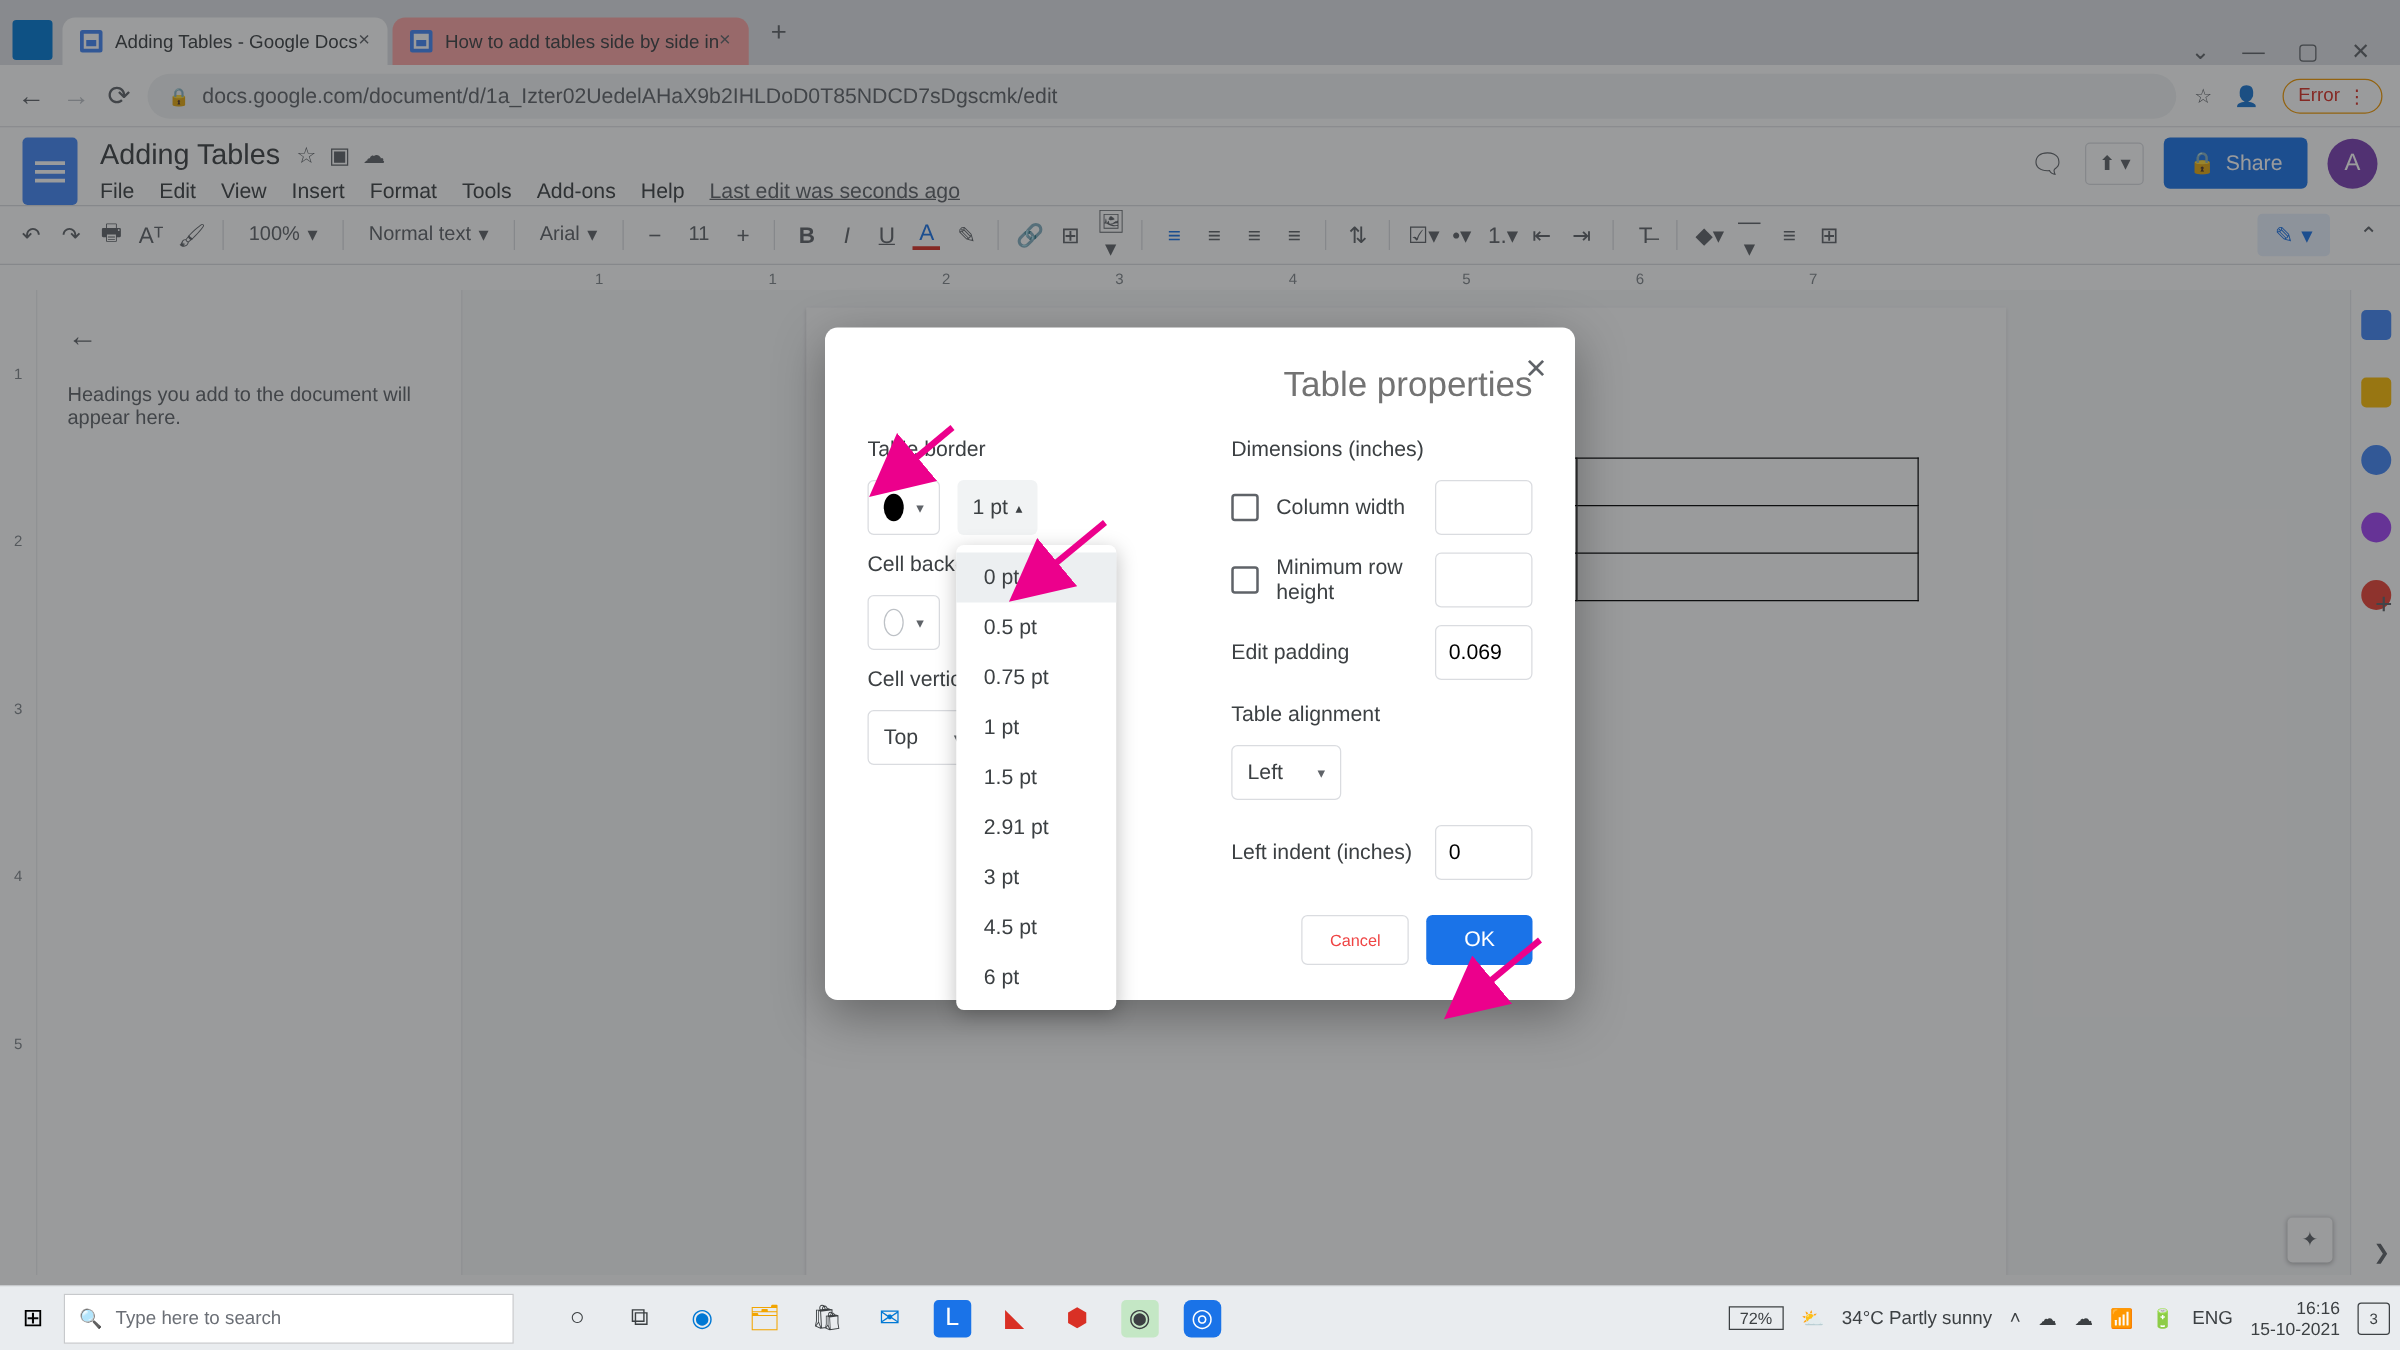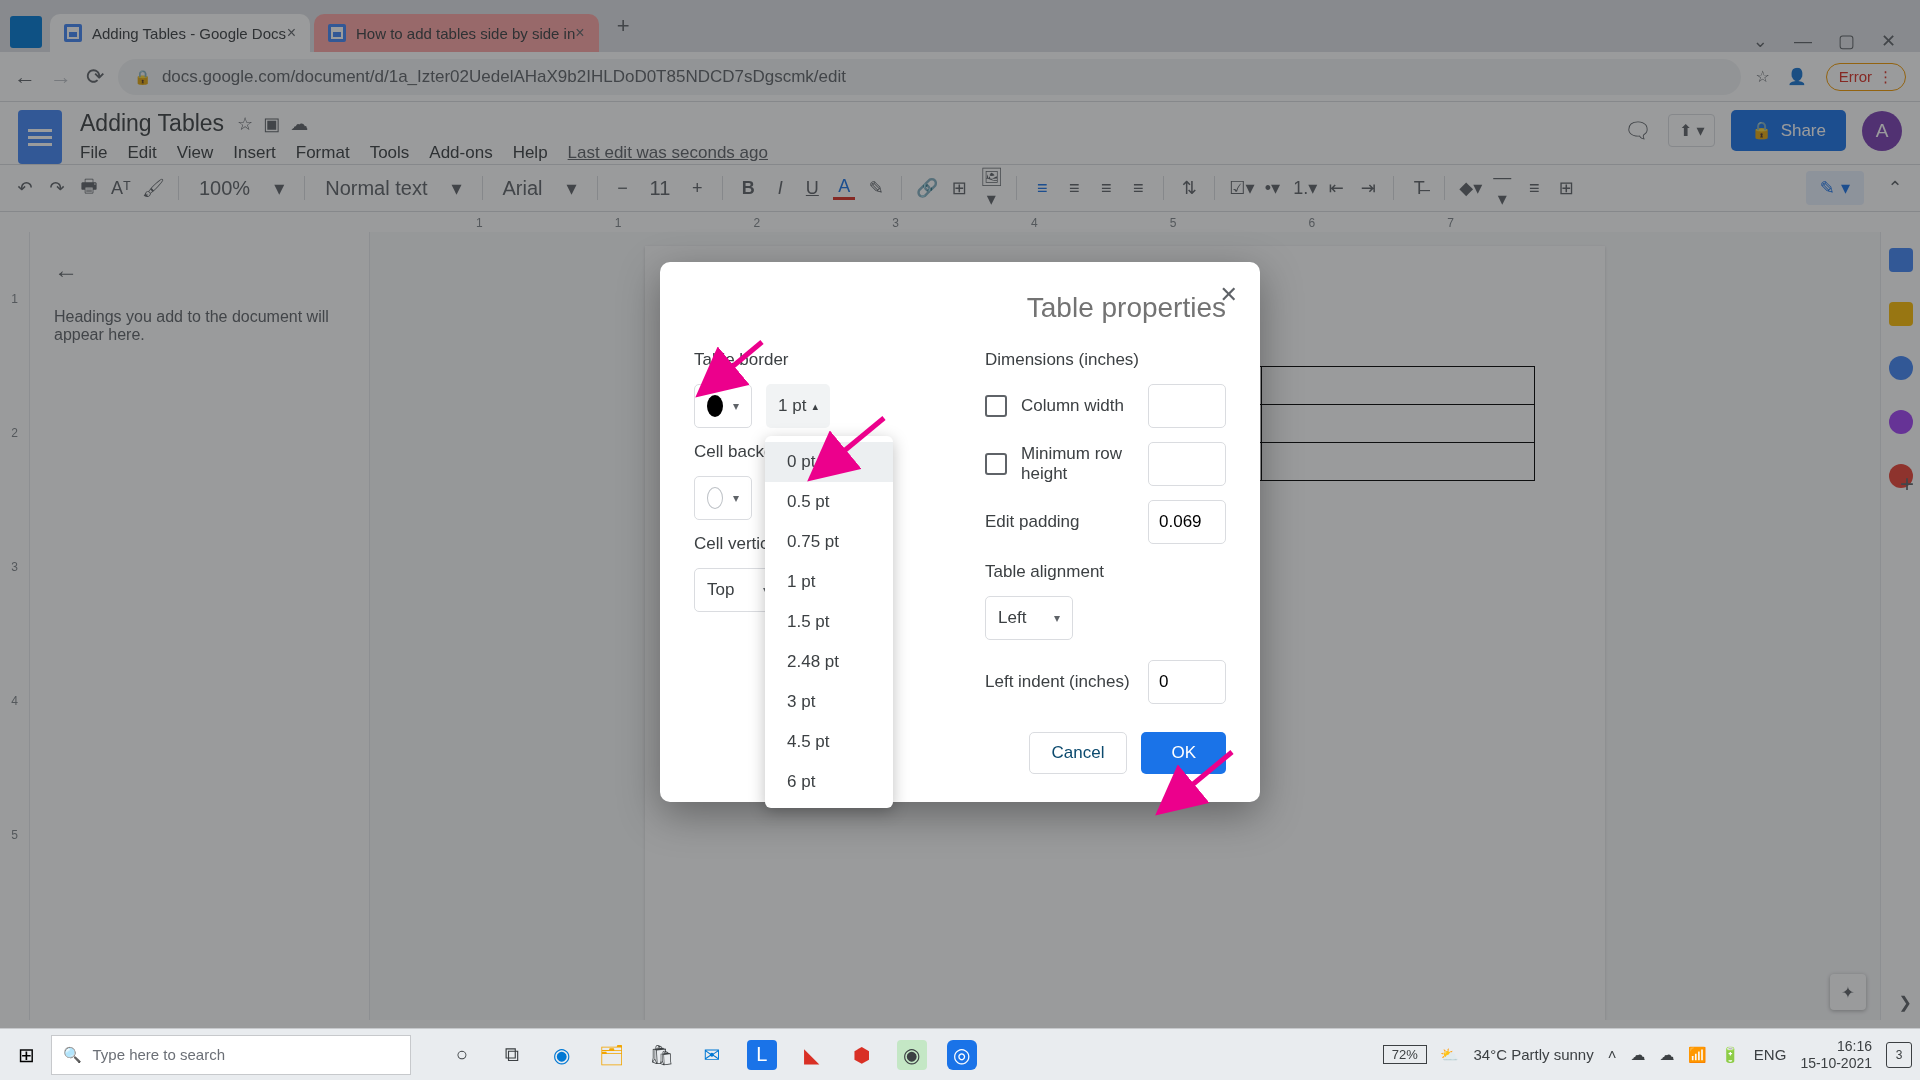--- a/index.html
+++ b/index.html
@@ -37,21 +37,21 @@
 .menu-row .lastedit { color:#5f6368; text-decoration:underline; }
 .top-right { margin-left:auto; display:flex; align-items:center; gap:16px;}
 .iconbtn { color:#5f6368; font-size:22px;}
 .present-btn { border:1px solid #dadce0; border-radius:4px; padding:6px 10px; display:flex; align-items:center; gap:4px; color:#5f6368;}
 .share-btn { background:#1a73e8; color:#fff; border-radius:5px; padding:10px 20px; font-size:17px; display:flex; align-items:center; gap:8px;}
 .avatar { width:40px; height:40px; border-radius:50%; background:#7b3fb3; color:#fff; display:flex; align-items:center; justify-content:center; font-size:19px;}
 
 
 .toolbar { height:48px; border-top:1px solid #dadce0; border-bottom:1px solid #dadce0; background:#fff; display:flex; align-items:center; gap:10px; padding:0 14px; color:#5f6368; font-size:18px;}
 .toolbar .sep { width:1px; height:24px; background:#dadce0; margin:0 4px;}
-.tb-drop { display:flex; align-items:center; gap:24px; font-size:20px; padding:0 6px;}
+.tb-drop { display:flex; align-items:center; gap:6px; font-size:16px; padding:0 6px;}
 .tb-icon { width:22px; text-align:center; }
 .editing-pill { margin-left:auto; background:#e8f0fe; border-radius:4px; padding:6px 14px; display:flex; align-items:center; gap:6px; color:#1a73e8;}
 
 
 .ruler { height:22px; background:#fff; border-bottom:1px solid #e8eaed; position:relative; margin-left:30px; margin-right:40px;}
 .ruler-strip { position:absolute; left:380px; right:360px; top:0; bottom:0; display:flex; font-size:12px; color:#80868b;}
 .ruler-num { flex:1; display:flex; align-items:center; justify-content:center; position:relative;}
 
 
 .canvas-wrap { position:absolute; top:232px; left:0; right:40px; bottom:60px; background:#f8f9fa; display:flex; }
@@ -80,21 +80,21 @@
 .color-btn .swatch { width:22px; height:22px; border-radius:50%; background:#000;}
 .color-btn .swatch.white { background:#fff; border:1px solid #bdc1c6;}
 .color-btn .caret, .sel .caret { margin-left:auto; font-size:12px; color:#5f6368;}
 .row-ctl { display:flex; gap:14px;}
 .ptsel { background:#f1f3f4; border:none; width:64px; justify-content:center; gap:6px;}
 .dim-row { display:flex; align-items:center; gap:14px;}
 .chk { width:22px; height:22px; border:2px solid #5f6368; border-radius:3px;}
 .dim-label { flex:1; font-size:17px; color:#3c4043;}
 .dim-input { width:78px; height:44px; border:1px solid #dadce0; border-radius:5px; padding:0 10px; font-size:17px;}
 .dlg-actions { display:flex; justify-content:flex-end; gap:14px; margin-top:28px;}
-.btn-flat { border:1px solid #dadce0; background:#fff; color:#0c4a6e; padding:10px 22px; border-radius:5px; font-size:17px;}
+.btn-flat { border:1px solid #dadce0; background:#fff; color:#ef4444; padding:10px 22px; border-radius:5px; font-size:13px;}
 .btn-primary { background:#1a73e8; color:#fff; padding:10px 30px; border-radius:5px; font-size:17px; border:none;}
 
 
 .pt-menu { position:absolute; left:765px; top:436px; width:128px; background:#fff; border-radius:6px; box-shadow:0 4px 16px rgba(0,0,0,.25); padding:6px 0; z-index:50;}
 .pt-menu div { padding:10px 22px; font-size:17px; color:#3c4043;}
 .pt-menu div.hl { background:#eceff1;}
 
 
 .arrow { position:absolute; z-index:60; pointer-events:none; }
 .arrow svg { overflow:visible; }
@@ -379,21 +379,21 @@
     <button class="btn-primary">OK</button>
   </div>
 </div>
 
 <div class="pt-menu">
   <div class="hl">0 pt</div>
   <div>0.5 pt</div>
   <div>0.75 pt</div>
   <div>1 pt</div>
   <div>1.5 pt</div>
-  <div>2.48 pt</div>
+  <div>2.91 pt</div>
   <div>3 pt</div>
   <div>4.5 pt</div>
   <div>6 pt</div>
 </div>
 
 <div class="arrow" style="left:718px; top:338px;">
   <svg width="50" height="40">
       <defs>
         <marker id="ah1" markerWidth="10" markerHeight="10" refX="2" refY="5" orient="auto">
           <path d="M0,0 L10,5 L0,10 Z" fill="#ec008c"></path>

